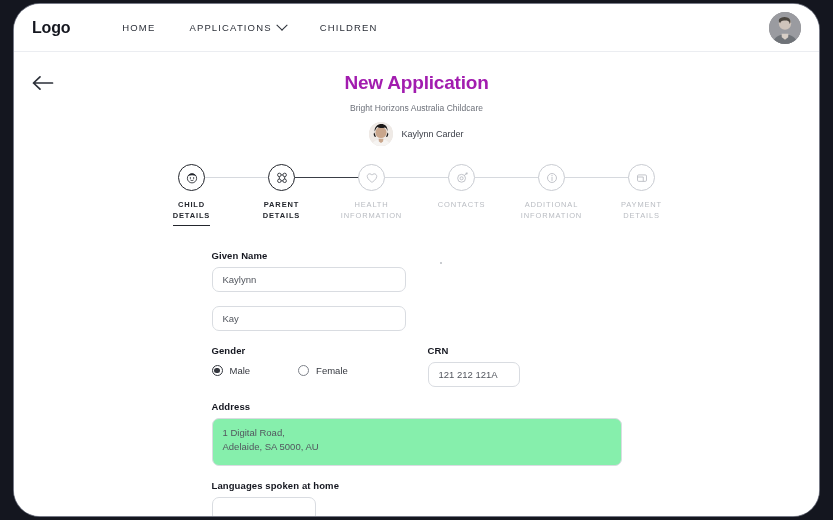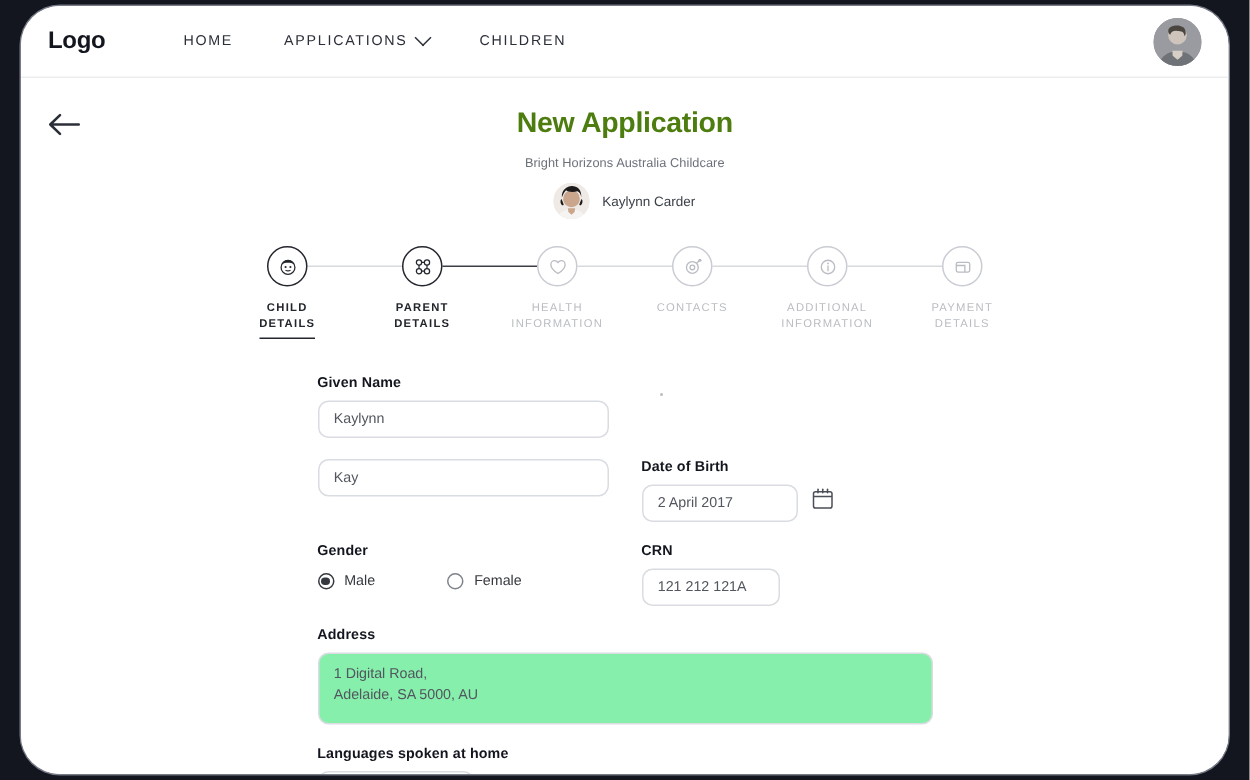--- a/index.html
+++ b/index.html
@@ -103,21 +103,21 @@
     justify-content: center;
     cursor: pointer;
   }
 
   #page-title {
     text-align: center;
     margin: 0;
     padding-top: 20px;
     font-size: 19px;
     font-weight: bold;
-    color: #4d7c0f;
+    color: #a21caf;
     letter-spacing: -0.2px;
   }
   #page-subtitle {
     text-align: center;
     margin: 9px 0 0 0;
     font-size: 8.5px;
     color: #6c7079;
     letter-spacing: 0.05px;
   }
 
@@ -446,35 +446,20 @@
         <div class="field">
           <span class="flabel">Given Name</span>
           <div class="input">Kaylynn</div>
         </div>
       </div>
 
       <div class="row">
         <div class="field">
           <div class="input">Kay</div>
         </div>
-        <div class="field">
-          <span class="flabel">Date of Birth</span>
-          <div class="dob-wrap">
-            <div class="input dob">2 April 2017</div>
-            <span id="calendar-icon">
-              <svg width="15" height="15" viewBox="0 0 18 18" aria-hidden="true">
-                <rect x="1.6" y="3.3" width="14.8" height="13.1" rx="1.7" fill="none" stroke="#4a4e56" stroke-width="1.2"></rect>
-                <line x1="1.6" y1="7.1" x2="16.4" y2="7.1" stroke="#4a4e56" stroke-width="1.2"></line>
-                <line x1="5.2" y1="1.4" x2="5.2" y2="4.2" stroke="#4a4e56" stroke-width="1.2" stroke-linecap="round"></line>
-                <line x1="9" y1="1.4" x2="9" y2="4.2" stroke="#4a4e56" stroke-width="1.2" stroke-linecap="round"></line>
-                <line x1="12.8" y1="1.4" x2="12.8" y2="4.2" stroke="#4a4e56" stroke-width="1.2" stroke-linecap="round"></line>
-              </svg>
-            </span>
-          </div>
-        </div>
       </div>
 
       <div class="row">
         <div class="field">
           <span class="flabel">Gender</span>
           <div class="radio-group">
             <div class="radio checked">
               <span class="dot"></span>
               <span class="rlabel">Male</span>
             </div>

